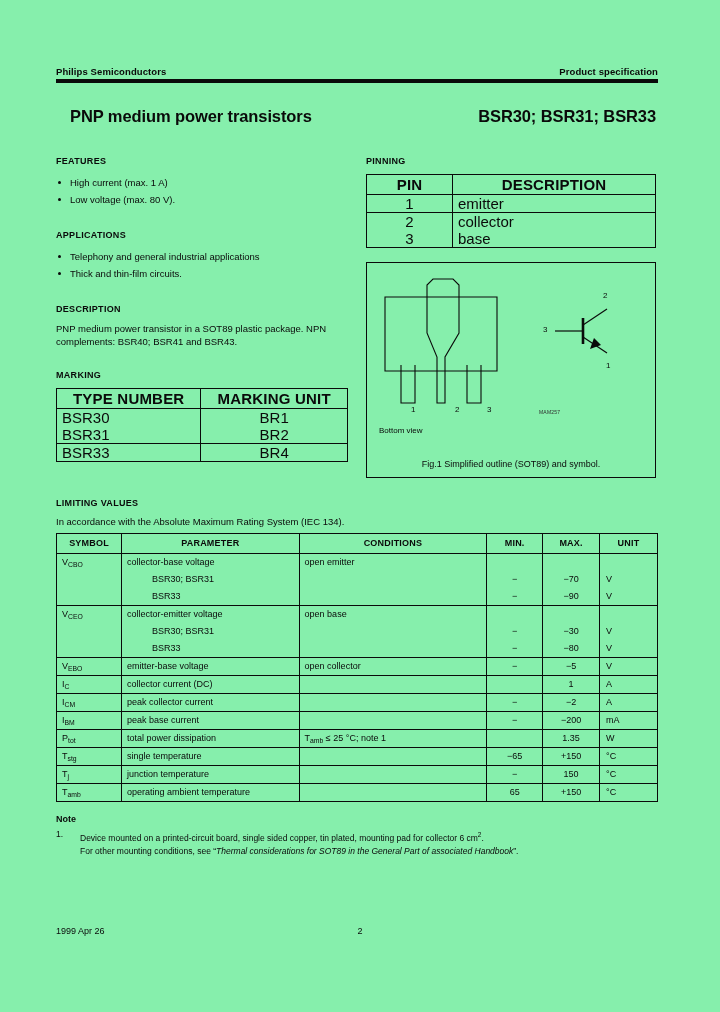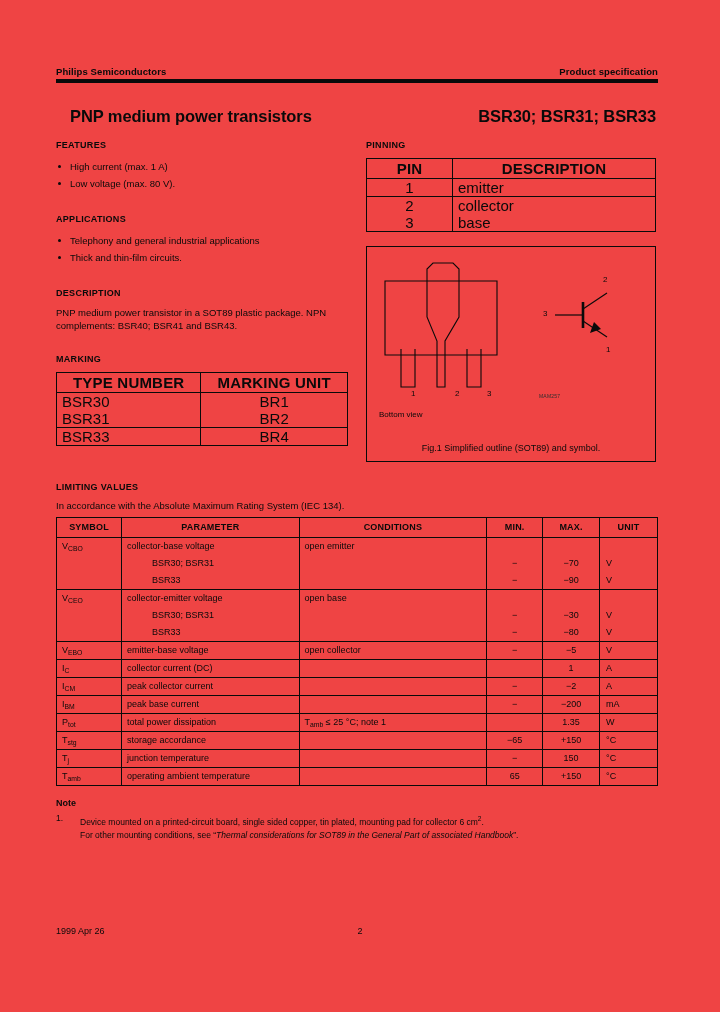--- a/index.html
+++ b/index.html
@@ -13,21 +13,21 @@
     position: relative;
     font-family: "Liberation Sans", sans-serif;
     color: #0a0a0a;
     overflow: hidden;
   }
   .page {
     position: absolute;
     left: 0; top: 0;
     width: 720px;
     height: 1012px;
-    background: #ef4444;
+    background: #86efac;
   }
   .content {
     position: absolute;
     left: 56px;
     top: 66px;
     width: 602px;
   }
 
   
   .hdr-row {
@@ -52,21 +52,21 @@
     font-size: 16.5px;
     font-weight: bold;
     letter-spacing: -0.1px;
   }
   .title-left { padding-left: 14px; }
   .title-right { padding-right: 2px; }
 
   
   .cols {
     display: flex;
-    margin-top: 14px;
+    margin-top: 30px;
   }
   .col-left { width: 292px; }
   .col-right { width: 290px; margin-left: 18px; }
 
   .sec-head {
     font-size: 9px;
     font-weight: bold;
     letter-spacing: 0.3px;
     margin-bottom: 8px;
   }
@@ -454,21 +454,21 @@
             <tr>
               <td class="sym">P<sub>tot</sub></td>
               <td class="">total power dissipation</td>
               <td class="">T<sub>amb</sub> ≤ 25 °C; note 1</td>
               <td class="ctr"></td>
               <td class="ctr">1.35</td>
               <td class="unit">W</td>
             </tr>
             <tr>
               <td class="sym">T<sub>stg</sub></td>
-              <td class="">storage accordance</td>
+              <td class="">single temperature</td>
               <td class=""></td>
               <td class="ctr">−65</td>
               <td class="ctr">+150</td>
               <td class="unit">°C</td>
             </tr>
             <tr>
               <td class="sym">T<sub>j</sub></td>
               <td class="">junction temperature</td>
               <td class=""></td>
               <td class="ctr">−</td>

